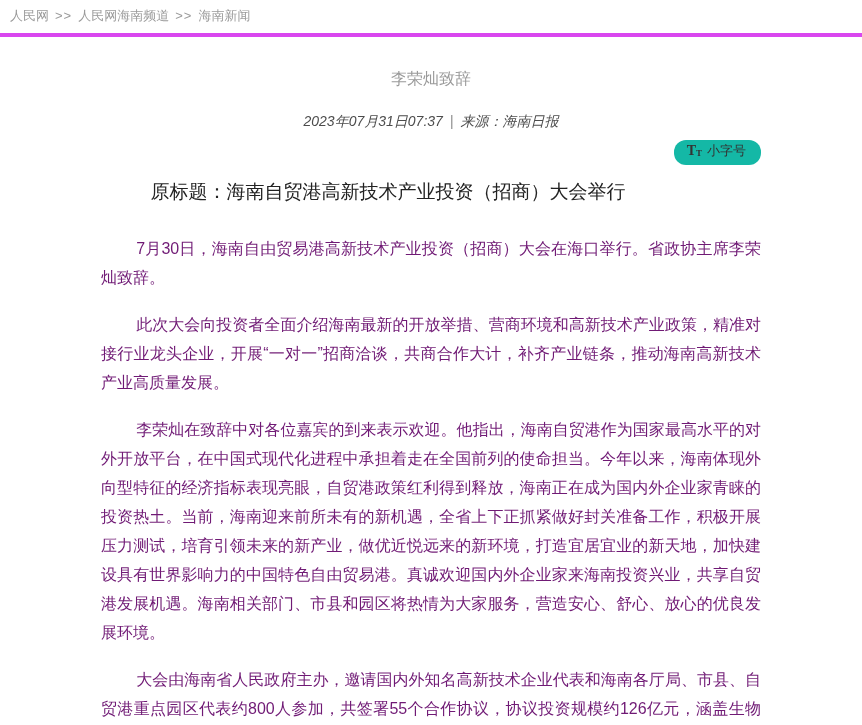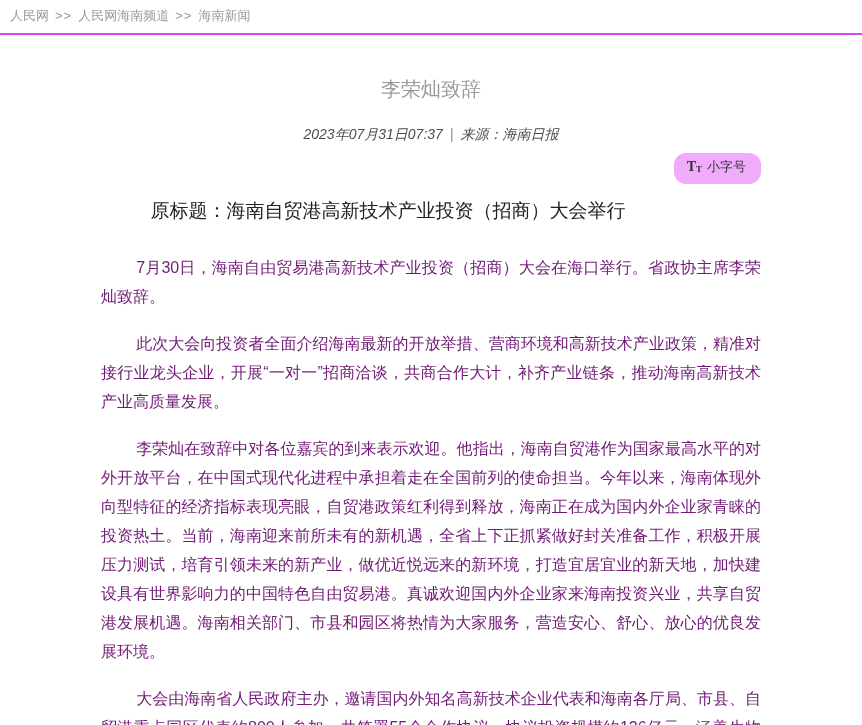--- a/index.html
+++ b/index.html
@@ -12,21 +12,21 @@
   .page {
     position: relative;
     width: 862px;
     min-height: 725px;
     background: #ffffff;
     overflow: hidden;
   }
   
   .breadcrumb-bar {
     padding: 9px 10px 10px 10px;
-    border-bottom: 2px solid #d946ef;
+    border-bottom: 4px solid #d946ef;
     font-size: 13px;
     color: #9a9a9a;
     line-height: 14px;
   }
   .breadcrumb-bar a {
     color: #9a9a9a;
     text-decoration: none;
     cursor: pointer;
   }
   .breadcrumb-bar .sep {
@@ -42,49 +42,49 @@
   }
   h1.title {
     font-size: 28px;
     font-weight: 400;
     color: #1f1f1f;
     text-align: center;
     line-height: 36px;
     letter-spacing: 0.5px;
   }
   .subtitle {
-    margin-top: 15px;
+    margin-top: 6px;
     text-align: center;
-    font-size: 20px;
+    font-size: 16px;
     color: #9a9a9a;
   }
   .meta {
     margin-top: 23px;
     text-align: center;
     font-size: 14px;
     color: #4c4c4c;
     font-style: italic;
   }
   .meta .meta-sep { margin: 0 7px; color: #8c8c8c; }
   .meta a { color: #4c4c4c; text-decoration: none; cursor: pointer; }
   
   .toolbar {
     margin-top: 9px;
     text-align: right;
   }
   .font-size-pill {
     display: inline-block;
     border: none;
-    background: #f0abfc;
+    background: #14b8a6;
     border-radius: 12px;
     padding: 4px 15px 5px 13px;
     font-family: inherit;
     color: #333;
     cursor: pointer;
-    line-height: 20px;
+    line-height: 14px;
   }
   .font-size-pill .t-big {
     font-family: "Liberation Serif", "DejaVu Serif", serif;
     font-size: 14px;
     font-weight: 700;
   }
   .font-size-pill .t-small {
     font-family: "Liberation Serif", "DejaVu Serif", serif;
     font-size: 9px;
     font-weight: 700;

